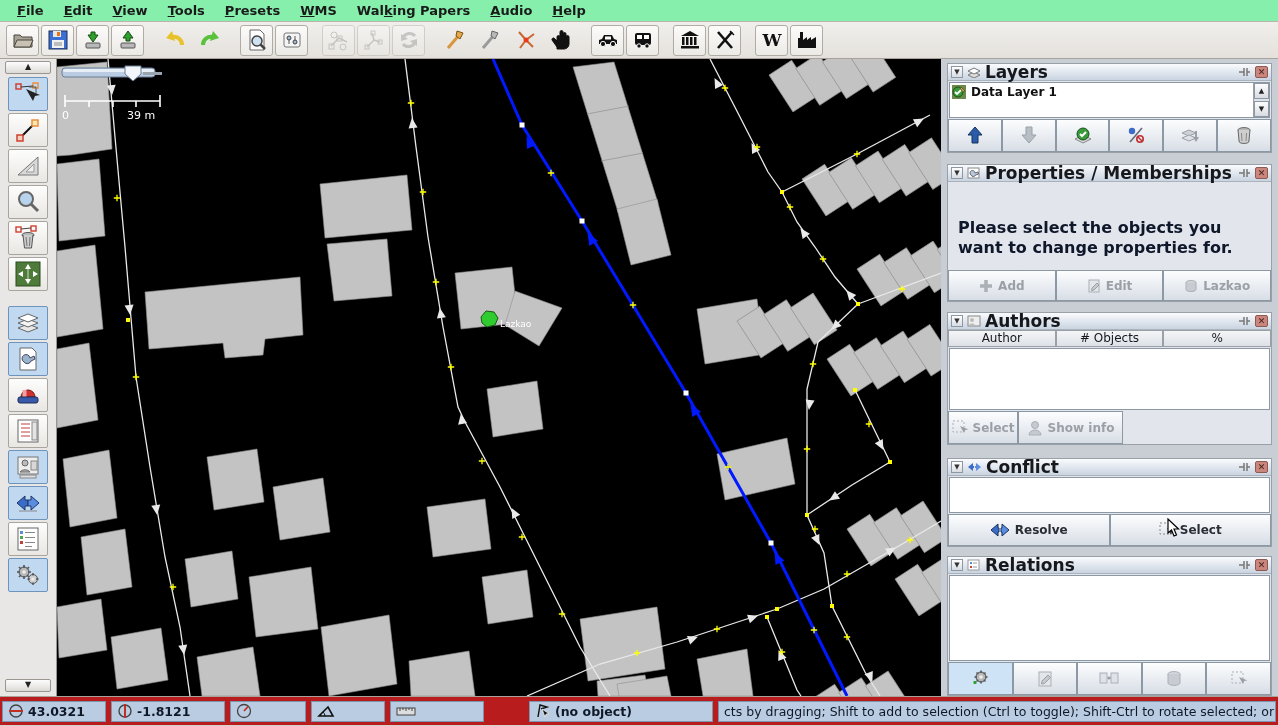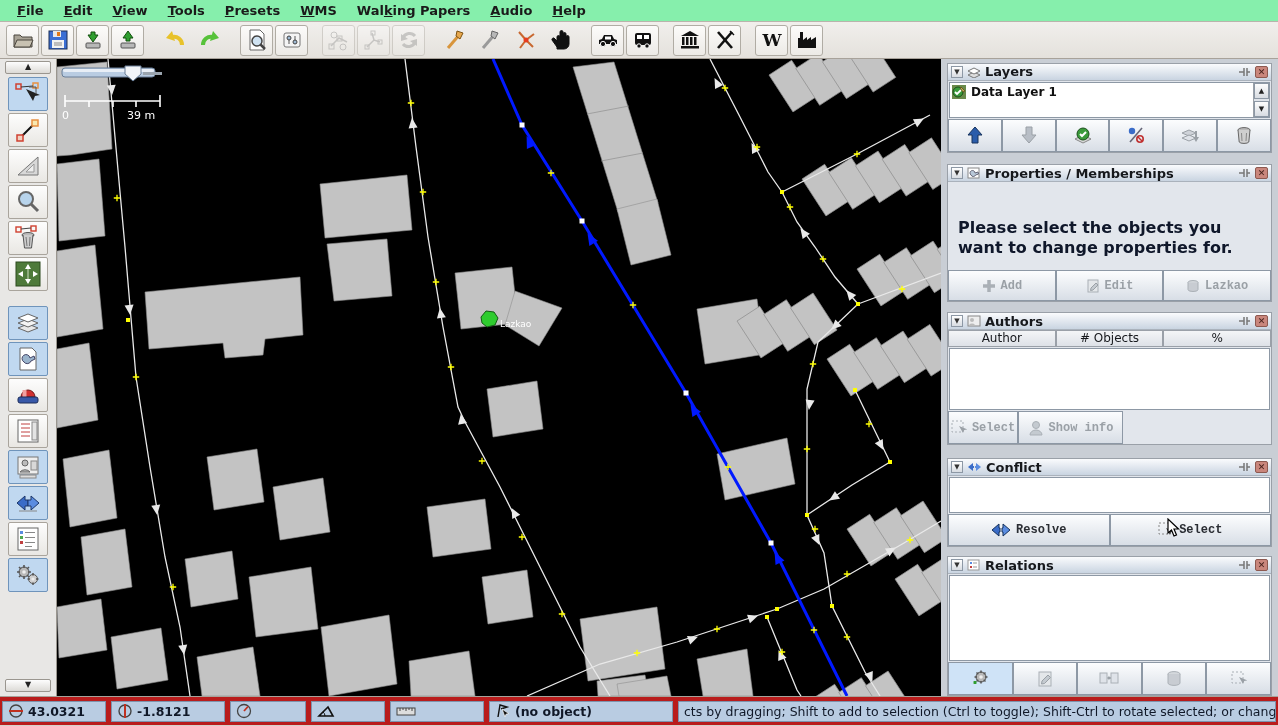--- a/index.html
+++ b/index.html
@@ -32,26 +32,26 @@
   #map svg { display:block; }
   .b { fill:#c3c3c3; stroke:#8f8f8f; stroke-width:.6; }
   .road { fill:none; stroke:#e9e9e9; stroke-width:1.3; }
   .zr { fill:#c3c3c3; stroke:#8f8f8f; stroke-width:.7; }
   .bway { fill:none; stroke:#0019ff; stroke-width:3; }
 
   
   #rightcol { width:337px; background:#c9ced5; padding:4px 6px 0 6px; display:flex; flex-direction:column; }
   .panel { background:#e2e6ec; border:1px solid #9aa0a8; display:flex; flex-direction:column; }
   .ptitle { height:17px; background:linear-gradient(#fafbfd,#c9d4e1); border-bottom:1px solid #aab2bc; display:flex; align-items:center; padding:0 3px; gap:4px; }
-  .ptitle .tlabel { font-size:13px; font-weight:bold; color:#16181c; flex:1; }
+  .ptitle .tlabel { font-size:17px; font-weight:bold; color:#16181c; flex:1; }
   .mini-btn { width:12px; height:12px; background:linear-gradient(#fff,#d8dce2); border:1px solid #8d98a5; font-size:7px; line-height:10px; text-align:center; color:#333; }
   .pin-btn { width:14px; height:12px; display:flex; align-items:center; justify-content:center; }
   .close-btn { width:13px; height:12px; background:#c9867c; border:1px solid #8d5950; border-radius:2px; color:#46211c; font-size:9px; line-height:10px; text-align:center; font-weight:bold; }
   .pbody-white { background:#fff; border:1px solid #8d98a5; margin:1px; flex:1; }
-  .btnrow { display:flex;font-family:Liberation Mono, monospace; }
+  .btnrow { display:flex; }
   .btn3d { flex:1; height:100%; background:linear-gradient(#fcfdfe,#d8dee6); border:1px solid #8d98a5; display:flex; align-items:center; justify-content:center; gap:5px; font-size:12px; font-weight:bold; color:#2a2d33; }
   .btn3d.disabled { color:#9aa0a6; }
   .btn3d.primary { background:#cfe3f7; }
 
   
   .lrow { height:18px; display:flex; align-items:center; gap:5px; padding-left:2px; font-size:12px; font-weight:bold; color:#111; background:#fff; }
   .lrow.selected { background:#b9d1ea; }
   #layers-list { position:relative; background:#fff; border:1px solid #8d98a5; margin:1px; }
   #layers-scrollbar { position:absolute; right:0; top:0; bottom:0; width:16px; background:#dfe3e9; border-left:1px solid #9aa0a8; display:flex; flex-direction:column; justify-content:space-between; }
   .sbtn { height:16px; background:linear-gradient(#fdfdfd,#d8dce2); border:1px solid #8d98a5; font-size:7px; text-align:center; line-height:14px; color:#222; }
@@ -848,21 +848,21 @@
           <path d="M2 12 L16 12 L11 3 z" fill="none" stroke="#111" stroke-width="1.6"></path>
           <path d="M8 12 a5 5 0 0 0 -2 -4" fill="none" stroke="#111"></path>
         </svg>
     </div>
     <div class="sseg" style="width:94px;">
       <svg width="20" height="12">
           <rect x="1" y="3" width="18" height="7" fill="#ddd" stroke="#444"></rect>
           <path d="M4 3 v3 M7 3 v2 M10 3 v3 M13 3 v2 M16 3 v3" stroke="#444"></path>
         </svg>
     </div>
-    <div class="sseg" style="width:184px;">
+    <div class="sseg" style="width:184px;margin-left:40px;">
       <svg width="16" height="16">
           <path d="M3 14 L5 2 l7 2 -6 2" fill="none" stroke="#111" stroke-width="1.4"></path>
           <path d="M7 6 l3 8 1 -2.8 2.8 -.6 z" fill="#111" stroke="#fff" stroke-width=".7"></path>
         </svg>
       <span>(no object)</span>
     </div>
     <div class="sseg" id="seg-help">cts by dragging; Shift to add to selection (Ctrl to toggle); Shift-Ctrl to rotate selected; or change selection</div>
   </div>
 
   <svg id="mouse-cursor" width="18" height="20">

